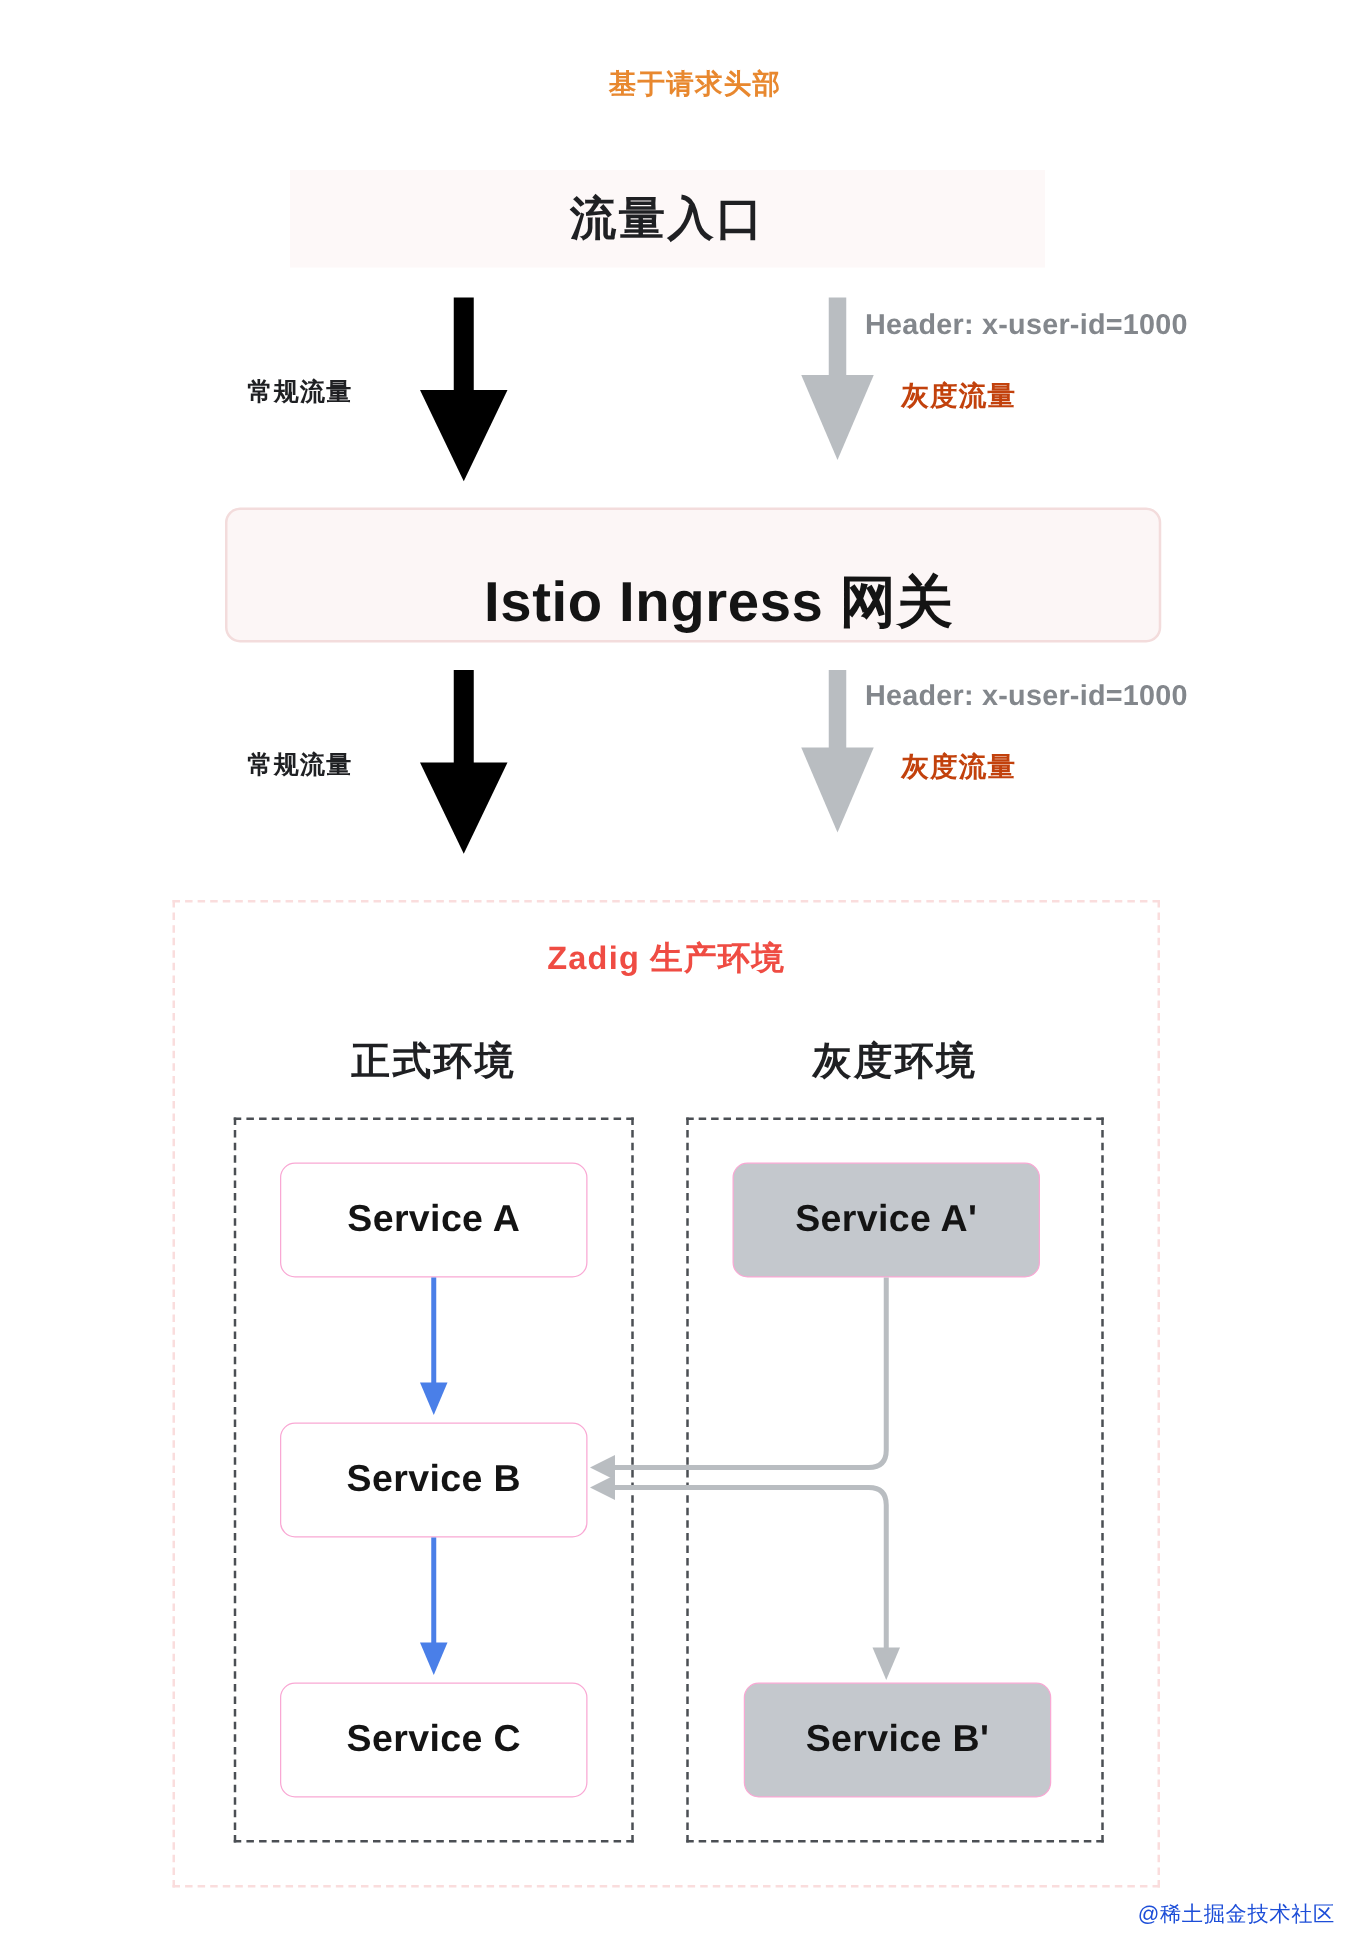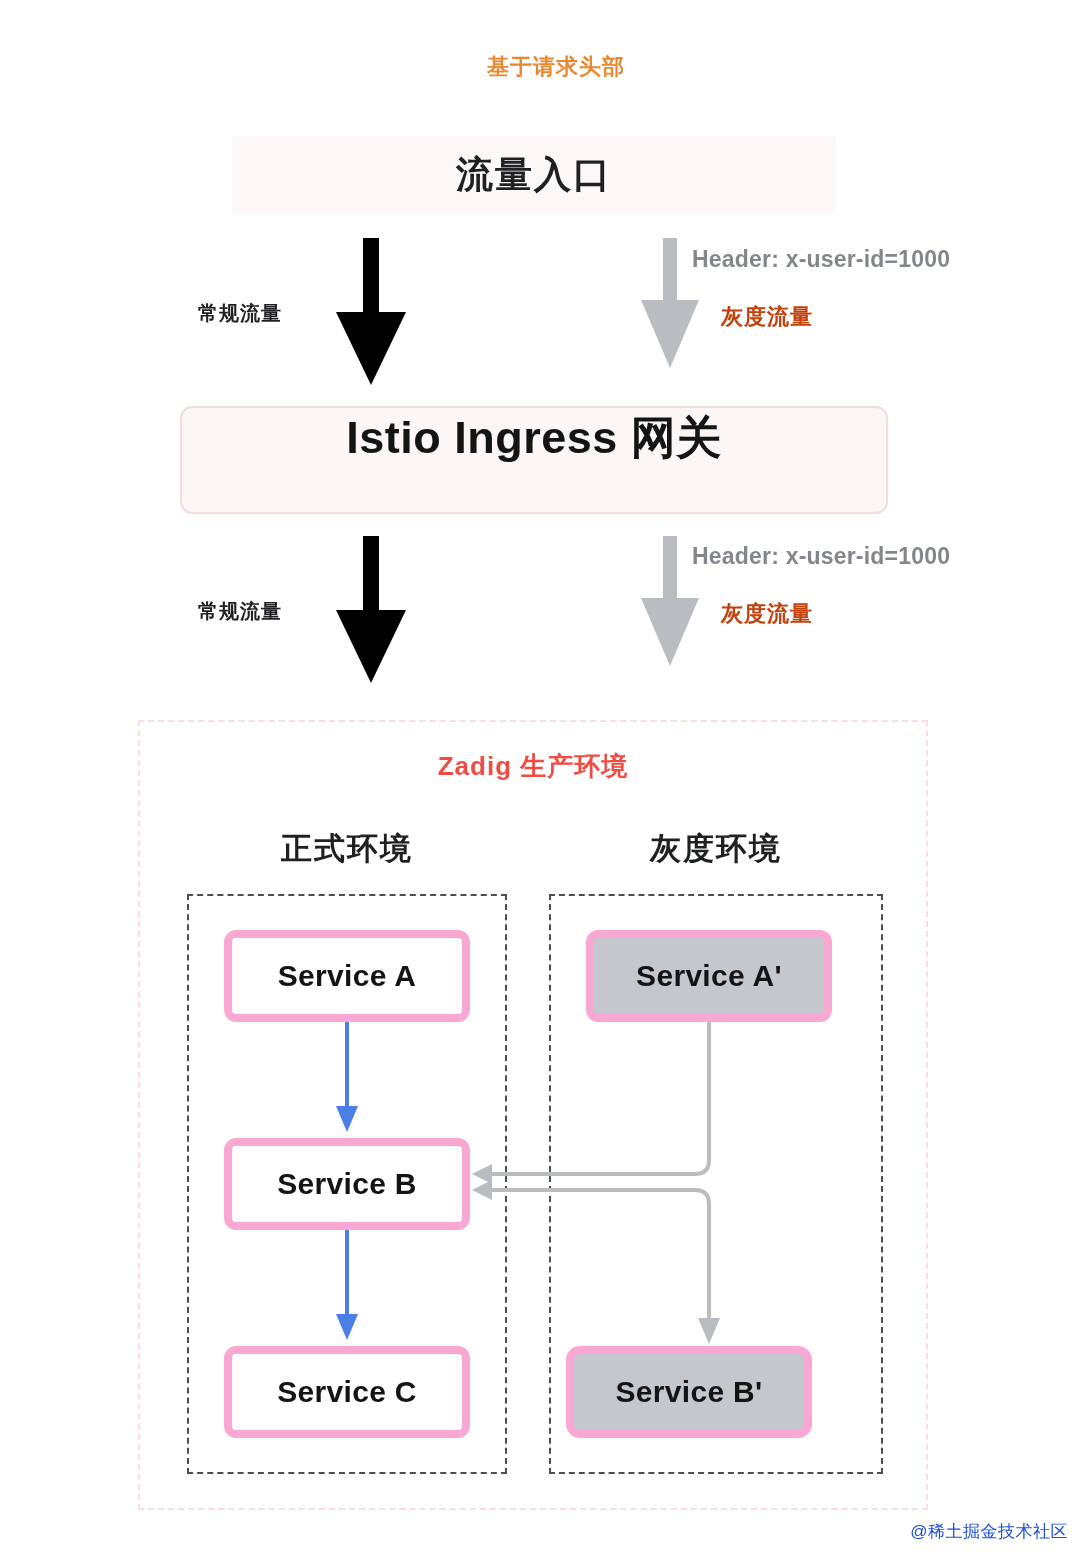--- a/index.html
+++ b/index.html
@@ -57,21 +57,21 @@
     white-space: nowrap; letter-spacing: 1px;
   }
 
   
   #istio-box {
     left: 180px; top: 406px;
     width: 704px; height: 104px;
     background: #fcf6f6;
     border: 2px solid #f3dcdc;
     border-radius: 12px;
-    display: flex; align-items: flex-start; justify-content: center;
+    display: flex; align-items: flex-end; justify-content: center; padding-left: 41px;
   }
   #istio-label {
     font-size: 45px; font-weight: 700; color: #141414;
     letter-spacing: .5px;
   }
 
   
   #zadig-container {
     left: 138px; top: 720px;
     width: 790px; height: 790px;
@@ -100,33 +100,33 @@
   }
   #env-column-prod { left: 187px; top: 894px; width: 320px; height: 580px; }
   #env-column-gray { left: 549px; top: 894px; width: 334px; height: 580px; }
 
   
   .service-box {
     width: 246px; height: 92px;
     border-radius: 12px;
     display: flex; align-items: center; justify-content: center;
     box-sizing: border-box;
-    border: 8px solid #f9a8d4;
+    border: 1px solid #f9a8d4;
   }
   .service-box.normal { background: #ffffff; }
   .service-box.gray   { background: #c4c8cd; }
   .service-label {
     font-size: 30px; font-weight: 700; color: #141414;
     letter-spacing: .3px;
   }
   #svc-a  { left: 224px; top: 930px; }
   #svc-b  { left: 224px; top: 1138px; }
   #svc-c  { left: 224px; top: 1346px; }
   #svc-ap { left: 586px; top: 930px; text-align: center; }
-  #svc-bp { left: 566px; top: 1346px; border-radius: 14px; }
+  #svc-bp { left: 595px; top: 1346px; }
 
   
   #wire-layer {
     left: 0; top: 0; width: 1080px; height: 1557px;
     pointer-events: none;
   }
 
   
   #watermark {
     right: 12px; bottom: 14px;

